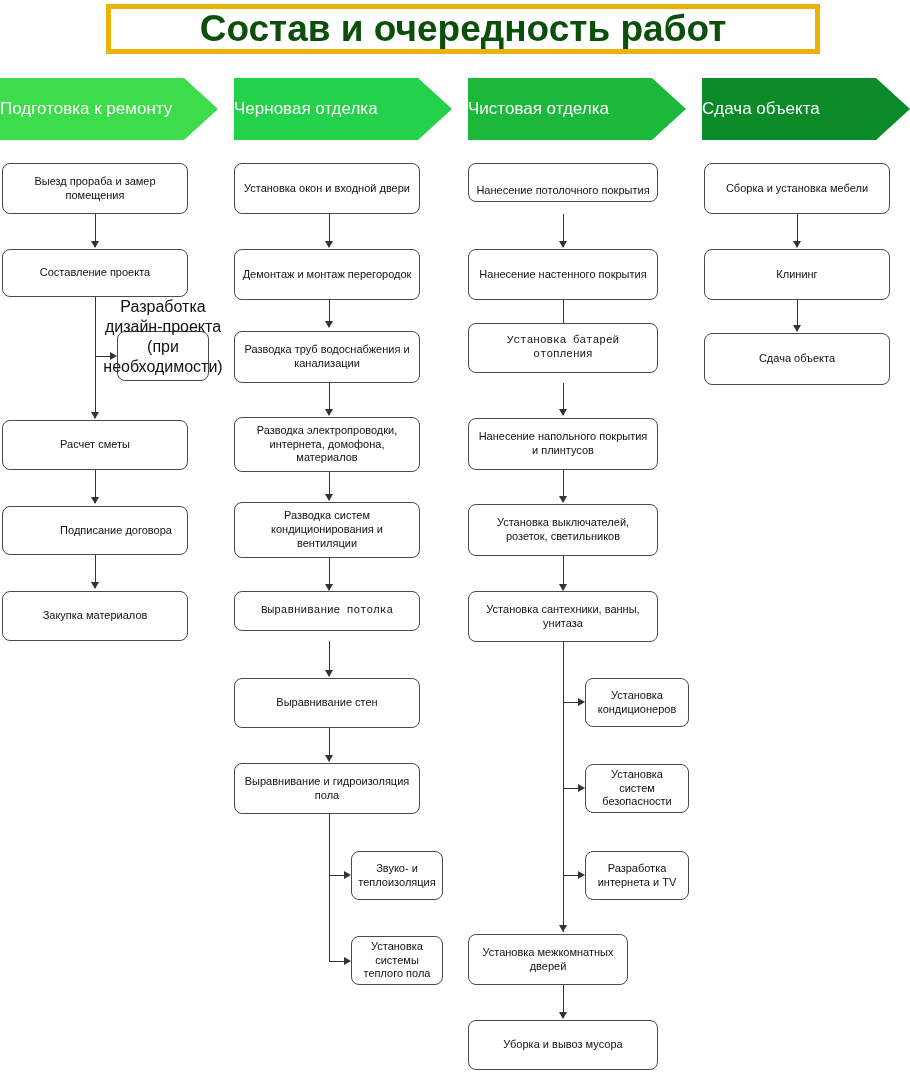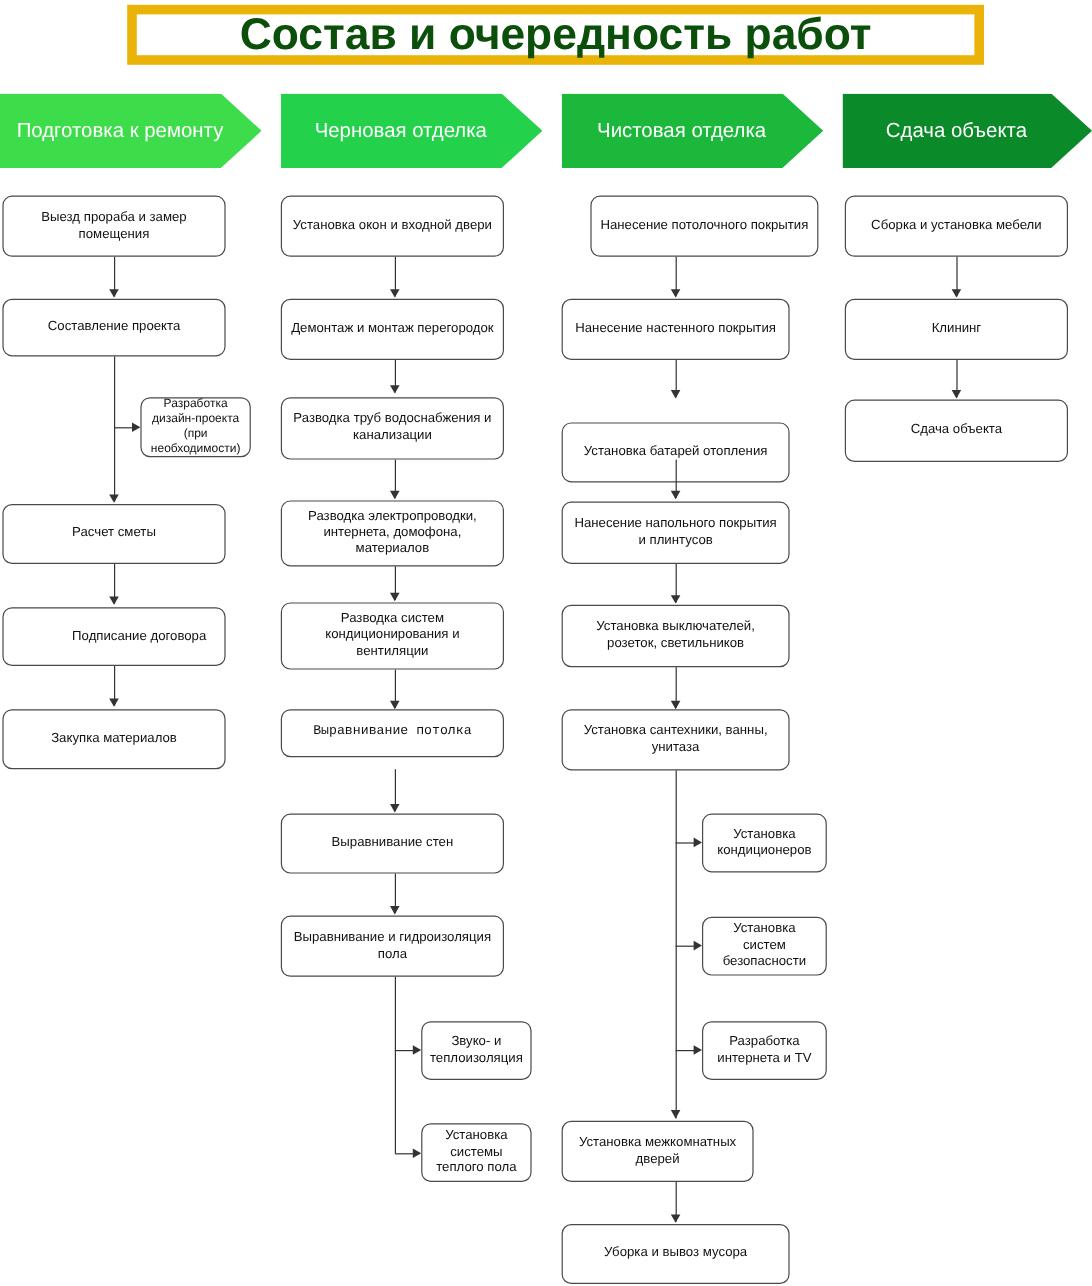--- a/index.html
+++ b/index.html
@@ -15,42 +15,41 @@
     overflow: hidden;
   }
 
   
   .title-box {
     position: absolute;
     left: 106px;
     top: 4px;
     width: 714px;
     height: 50px;
-    border: 8px solid #eab308;
+    border: 5px solid #eab308;
     background: #ffffff;
     display: flex;
     align-items: center;
     justify-content: center;
     box-sizing: border-box;
   }
   .title-box span {
     font-size: 37px;
     font-weight: bold;
     color: #0b4f0b;
     letter-spacing: 0px;
     white-space: nowrap;
   }
 
   
   .banner {
     position: absolute;
     height: 62px;
     display: flex;
     align-items: center;
-    justify-content: center;
     color: #ffffff;
     text-align: center;
     font-size: 17px;
     line-height: 1.25;
     box-sizing: border-box;
     padding-right: 18px;
     clip-path: polygon(0 0, calc(100% - 34px) 0, 100% 50%, calc(100% - 34px) 100%, 0 100%);
   }
   .banner span { display: block; }
 
@@ -63,21 +62,21 @@
     background: #ffffff;
     display: flex;
     align-items: center;
     justify-content: center;
     text-align: center;
     font-size: 11px;
     line-height: 1.25;
     color: #111111;
     padding: 3px 6px;
   }
-  .node.small { font-size: 10px; }
+  .node.small { font-size: 16px; align-items: flex-end; }
 
   
   .vline {
     position: absolute;
     width: 1px;
     background: #333333;
   }
   .hline {
     position: absolute;
     height: 1px;
@@ -207,33 +206,33 @@
 <div class="hline" style="left:329px; top:961px; width:17px;"></div>
 <div class="arrow-right" style="left:344px; top:957px;"></div>
 
 <div class="node" style="left:351px; top:851px; width:92px; height:49px;">
   <span>Звуко- и теплоизоляция</span>
 </div>
 <div class="node" style="left:351px; top:936px; width:92px; height:49px;">
   <span>Установка системы теплого пола</span>
 </div>
 
-<div class="node" style="left:492px; top:163px; width:190px; height:51px;">
+<div class="node" style="left:468px; top:163px; width:190px; height:39px;align-items:flex-end;">
   <span>Нанесение потолочного покрытия</span>
 </div>
 <div class="vline" style="left:563px; top:214px; height:33px;"></div>
 <div class="arrow-down" style="left:559px; top:241px;"></div>
 
 <div class="node" style="left:468px; top:249px; width:190px; height:51px;">
   <span>Нанесение настенного покрытия</span>
 </div>
 <div class="vline" style="left:563px; top:300px; height:31px;"></div>
 <div class="arrow-down" style="left:559px; top:325px;"></div>
 
-<div class="node" style="left:468px; top:352px; width:190px; height:50px;">
+<div class="node" style="left:468px; top:323px; width:190px; height:50px;font-family:Liberation Mono, monospace;">
   <span>Установка батарей отопления</span>
 </div>
 <div class="vline" style="left:563px; top:383px; height:32px;"></div>
 <div class="arrow-down" style="left:559px; top:409px;"></div>
 
 <div class="node" style="left:468px; top:418px; width:190px; height:52px;">
   <span>Нанесение напольного покрытия и плинтусов</span>
 </div>
 <div class="vline" style="left:563px; top:470px; height:32px;"></div>
 <div class="arrow-down" style="left:559px; top:496px;"></div>

